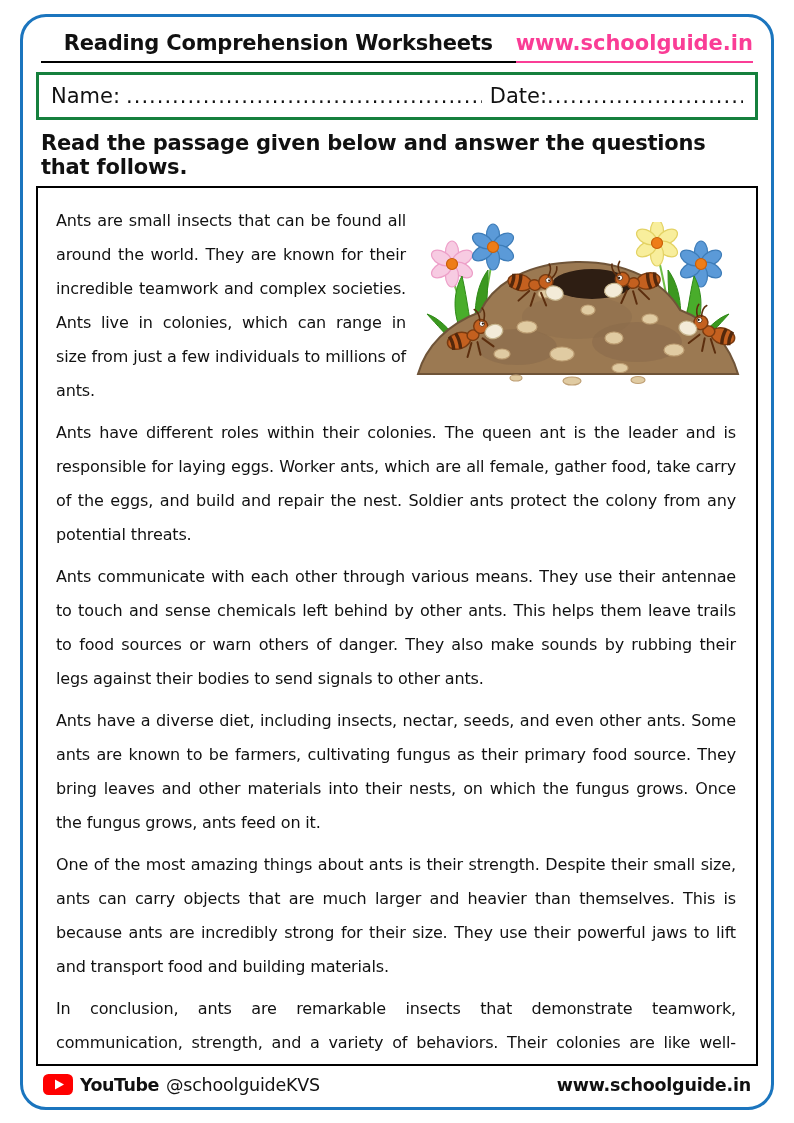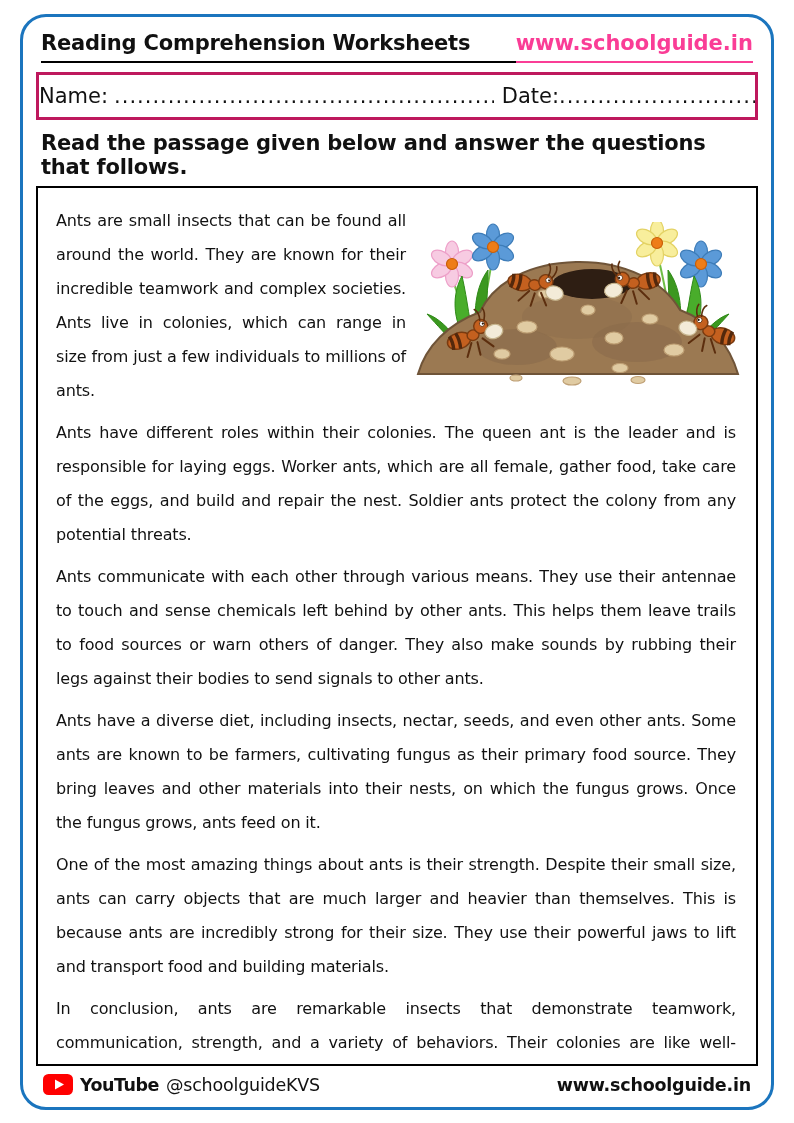--- a/index.html
+++ b/index.html
@@ -16,30 +16,30 @@
   }
   .page-frame{
     position:absolute;left:20px;top:14px;width:754px;height:1096px;
     border:3px solid var(--frame-blue);border-radius:26px;
     padding:12px 12px 10px 12px;display:flex;flex-direction:column;background:#fff;
   }
   
   .header{display:flex;align-items:flex-end;margin:2px 6px 0 6px;}
   .header-title{
     flex:1;font-size:21px;font-weight:600;letter-spacing:-0.2px;
-    border-bottom:2px solid #000;padding-bottom:6px;white-space:nowrap;
+    border-bottom:2px solid #000;padding-bottom:6px;white-space:nowrap;text-align:center;
   }
   .header-link{
     font-size:21px;font-weight:600;color:var(--link-pink);
     border-bottom:2px solid var(--link-pink);padding-bottom:6px;
     text-decoration:none;white-space:nowrap;
   }
   
   .name-date-box{
-    border:3px solid #be185d;margin:9px 1px 0 1px;padding:9px 0;
+    border:3px solid #15803d;margin:9px 1px 0 1px;padding:9px 12px;
     display:flex;align-items:baseline;font-size:21px;
   }
   .nd-label{white-space:nowrap;}
   .nd-dots{overflow:hidden;white-space:nowrap;letter-spacing:1px;}
   .nd-name-dots{flex:1;margin:0 8px 0 6px;}
   .nd-date-dots{width:196px;}
   
   .instruction{
     font-size:21px;font-weight:bold;margin:11px 2px 7px 6px;letter-spacing:-0.2px;
   }
@@ -198,21 +198,21 @@
 
         <use href="#ant" transform="translate(62,116) rotate(-18)"></use>
         <use href="#ant" transform="translate(122,66) rotate(14)"></use>
         <use href="#ant" transform="translate(222,64) scale(-1,1) rotate(12)"></use>
         <use href="#ant" transform="translate(296,112) scale(-1,1) rotate(-16)"></use>
       </svg>
     </div>
 
     <div class="passage-body">
       <p>Ants are small insects that can be found all around the world. They are known for their incredible teamwork and complex societies. Ants live in colonies, which can range in size from just a few individuals to millions of ants.</p>
-      <p class="clear">Ants have different roles within their colonies. The queen ant is the leader and is responsible for laying eggs. Worker ants, which are all female, gather food, take care of the eggs, and build and repair the nest. Soldier ants protect the colony from any potential threats.</p>
+      <p class="clear">Ants have different roles within their colonies. The queen ant is the leader and is responsible for laying eggs. Worker ants, which are all female, gather food, take carry of the eggs, and build and repair the nest. Soldier ants protect the colony from any potential threats.</p>
       <p>Ants communicate with each other through various means. They use their antennae to touch and sense chemicals left behind by other ants. This helps them leave trails to food sources or warn others of danger. They also make sounds by rubbing their legs against their bodies to send signals to other ants.</p>
       <p>Ants have a diverse diet, including insects, nectar, seeds, and even other ants. Some ants are known to be farmers, cultivating fungus as their primary food source. They bring leaves and other materials into their nests, on which the fungus grows. Once the fungus grows, ants feed on it.</p>
       <p>One of the most amazing things about ants is their strength. Despite their small size, ants can carry objects that are much larger and heavier than themselves. This is because ants are incredibly strong for their size. They use their powerful jaws to lift and transport food and building materials.</p>
       <p>In conclusion, ants are remarkable insects that demonstrate teamwork, communication, strength, and a variety of behaviors. Their colonies are like well-organized cities with ants playing different roles to ensure the survival of the entire group.</p>
     </div>
   </div>
 
   <div class="footer">
     <div class="footer-left">
       <span class="yt-icon">

